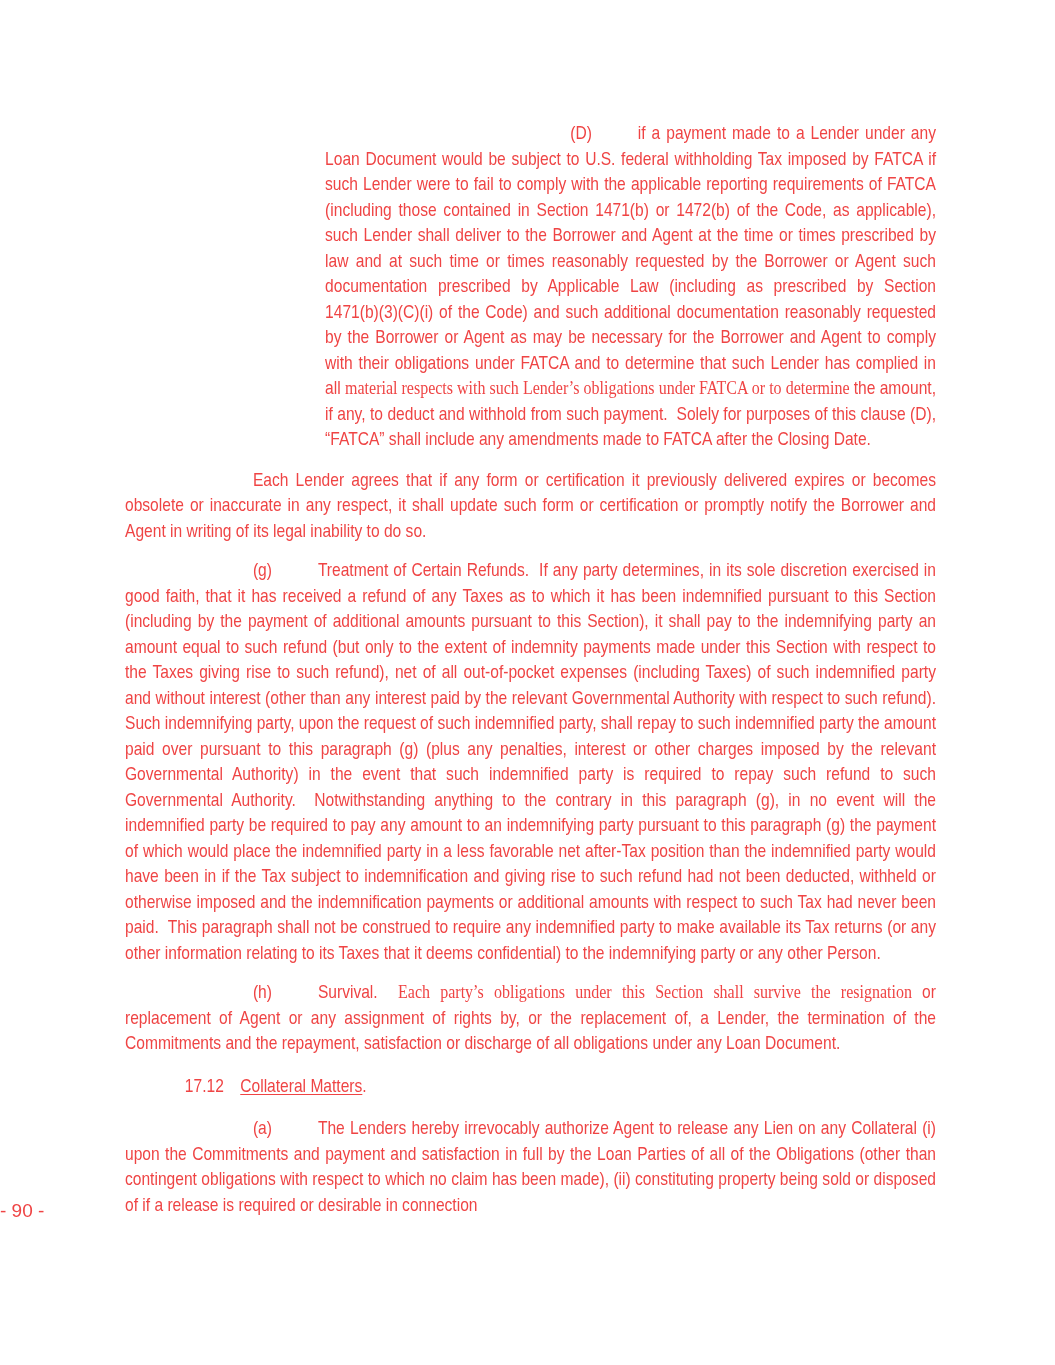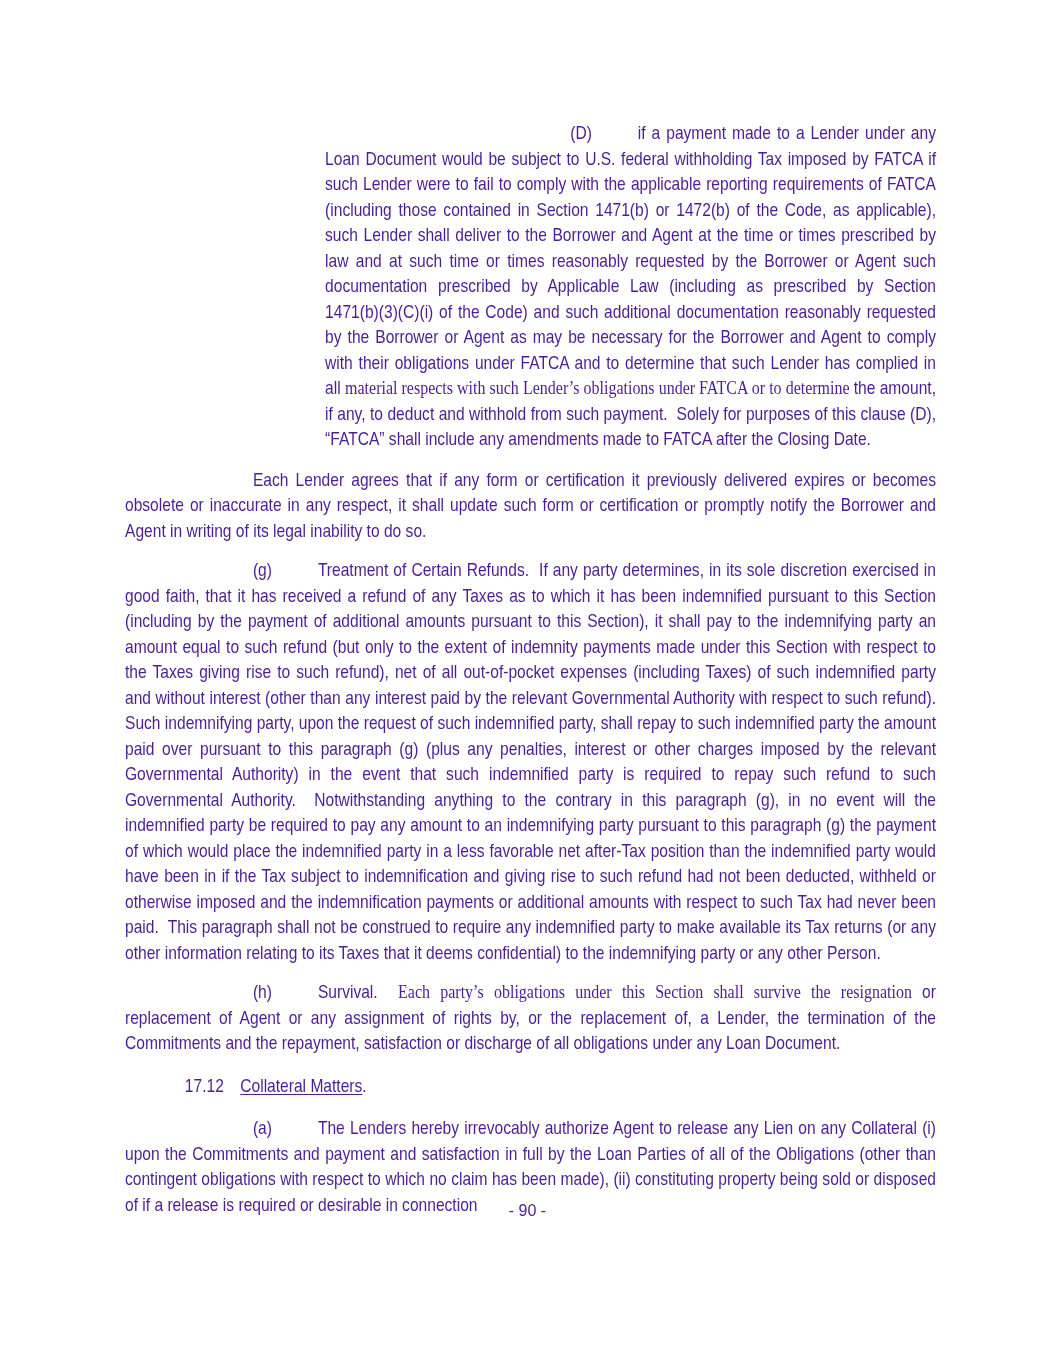--- a/index.html
+++ b/index.html
@@ -1,21 +1,21 @@
 <!DOCTYPE html>
 <html><head>
 <meta charset="utf-8">
 <style>
   html, body { margin: 0; padding: 0; background: #e8e8e8; }
   .page {
     position: relative;
     width: 1055px;
     height: 1365px;
     background: #ffffff;
-    color: #4c1d95;
+    color: #ef4444;
     font-family: "Liberation Sans", sans-serif;
     font-size: 19px;
     line-height: 25.5px;
     overflow: hidden;
   }
   .content {
     position: absolute;
     left: 125px;
     top: 120px;
     width: 989px;
@@ -43,22 +43,22 @@
   .section-heading {
     margin: 0 0 17px 73px;
     white-space: pre-wrap;
   }
   .underline { text-decoration: underline; text-underline-offset: 2px; }
   .footer {
     position: absolute;
     left: 0;
     right: 0;
     top: 1198px;
-    text-align: center;
-    font-size: 16px;
+    text-align: left;
+    font-size: 19px;
   }
 </style>
 </head>
 <body>
 
 <div class="page">
   <div class="content">
 
     <p class="clause-d"><span>(D)</span><span class="tab"></span><span>if a payment made to a Lender under any Loan Document would be subject to U.S. federal withholding Tax imposed by FATCA if such Lender were to fail to comply with the applicable reporting requirements of FATCA (including those contained in Section 1471(b) or 1472(b) of the Code, as applicable), such Lender shall deliver to the Borrower and Agent at the time or times prescribed by law and at such time or times reasonably requested by the Borrower or Agent such documentation prescribed by Applicable Law (including as prescribed by Section 1471(b)(3)(C)(i) of the Code) and such additional documentation reasonably requested by the Borrower or Agent as may be necessary for the Borrower and Agent to comply with their obligations under FATCA and to determine that such Lender has complied in all </span><span class="serif">material respects with such Lender’s obligations under FATCA or to determine </span><span>the amount, if any, to deduct and withhold from such payment.  Solely for purposes of this clause (D), “FATCA” shall include any amendments made to FATCA after the Closing Date.</span></p>
 

